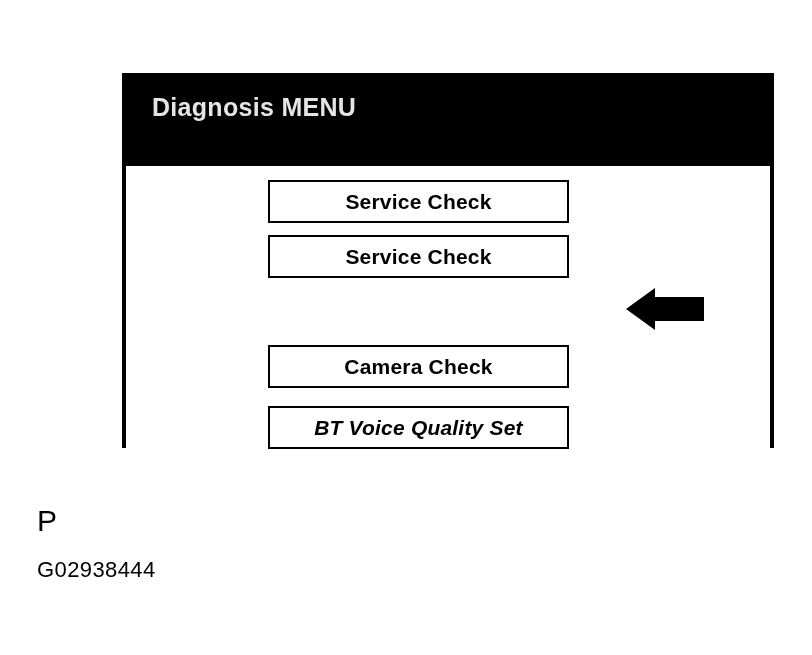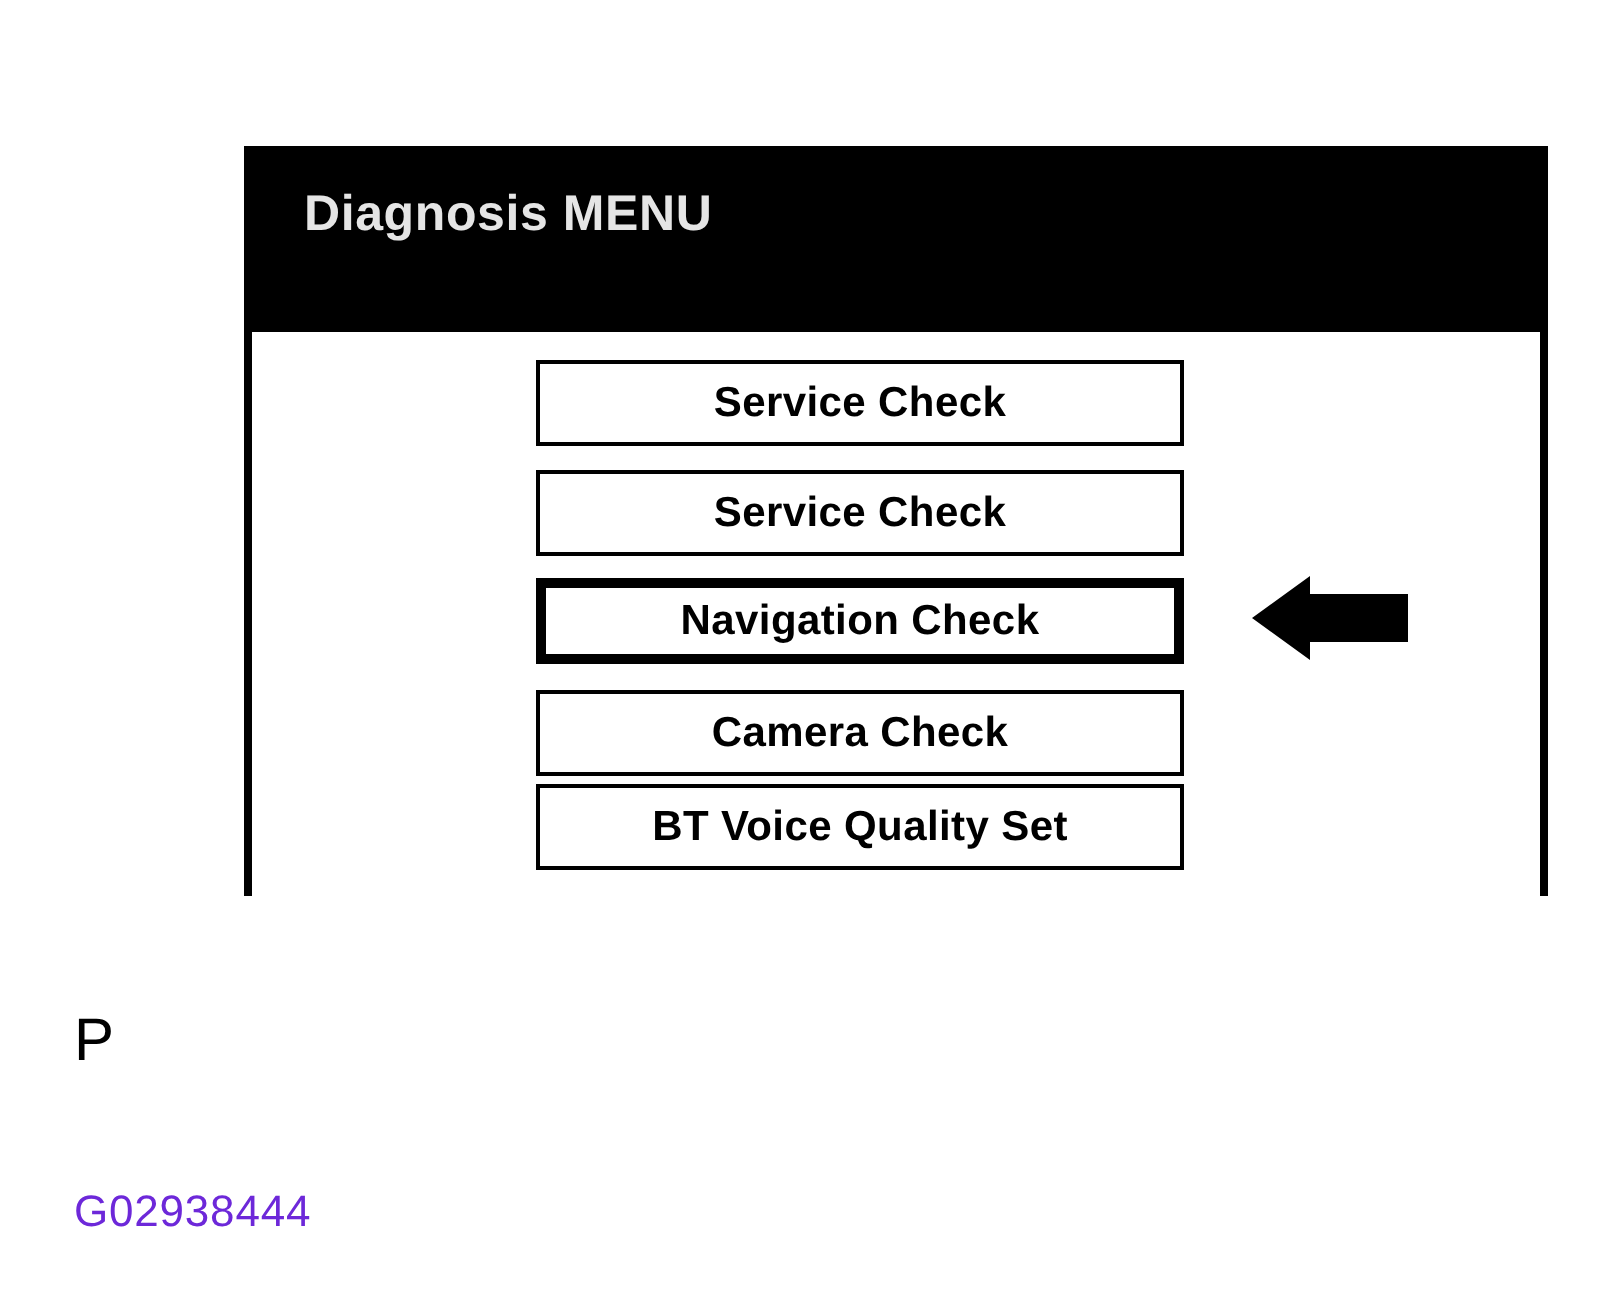--- a/index.html
+++ b/index.html
@@ -58,21 +58,21 @@
     top: 89px;
     width: 100%;
     height: 286px;
     background: #ffffff;
   }
 
   
   .menu-button {
     position: absolute;
     left: 142px;
-    width: 324px;
+    width: 301px;
     height: 43px;
     background: #ffffff;
     border: 2px solid #000000;
     box-sizing: border-box;
     display: flex;
     align-items: center;
     justify-content: center;
   }
   .menu-button.selected {
     border-width: 5px;
@@ -85,21 +85,21 @@
     font-family: "Liberation Sans", sans-serif;
     color: #000000;
     line-height: 1;
   }
 
   
   .row-0 { top: 14px; }
   .row-1 { top: 69px; }
   .row-2 { top: 123px; }
   .row-3 { top: 179px; justify-content: center; }
-  .row-4 { top: 226px; }
+  .row-4 { top: 240px; font-style: italic; }
 
   
   #pointer-arrow {
     position: absolute;
     left: 626px;
     top: 286px;
     width: 78px;
     height: 46px;
   }
 
@@ -116,22 +116,21 @@
   }
   #caption-code {
     position: absolute;
     left: 37px;
     top: 558px;
     font-size: 22px;
     font-weight: normal;
     font-family: "Liberation Sans", sans-serif;
     line-height: 24px;
     letter-spacing: 0.4px;
-    color: #6d28d9;
-    margin-top: 36px;
+    color: #000000;
   }
 </style>
 </head>
 <body>
 
 <div id="device-panel">
 
   <div id="panel-header">
     <div id="panel-title">Diagnosis MENU</div>
   </div>
@@ -139,23 +138,20 @@
   <div id="panel-body">
 
     <div class="menu-button row-0">
       <span class="menu-button-label">Service Check</span>
     </div>
 
     <div class="menu-button row-1">
       <span class="menu-button-label">Service Check</span>
     </div>
 
-    <div class="menu-button row-2 selected">
-      <span class="menu-button-label">Navigation Check</span>
-    </div>
 
     <div class="menu-button row-3">
       <span class="menu-button-label">Camera Check</span>
     </div>
 
     <div class="menu-button row-4">
       <span class="menu-button-label">BT Voice Quality Set</span>
     </div>
 
   </div>

